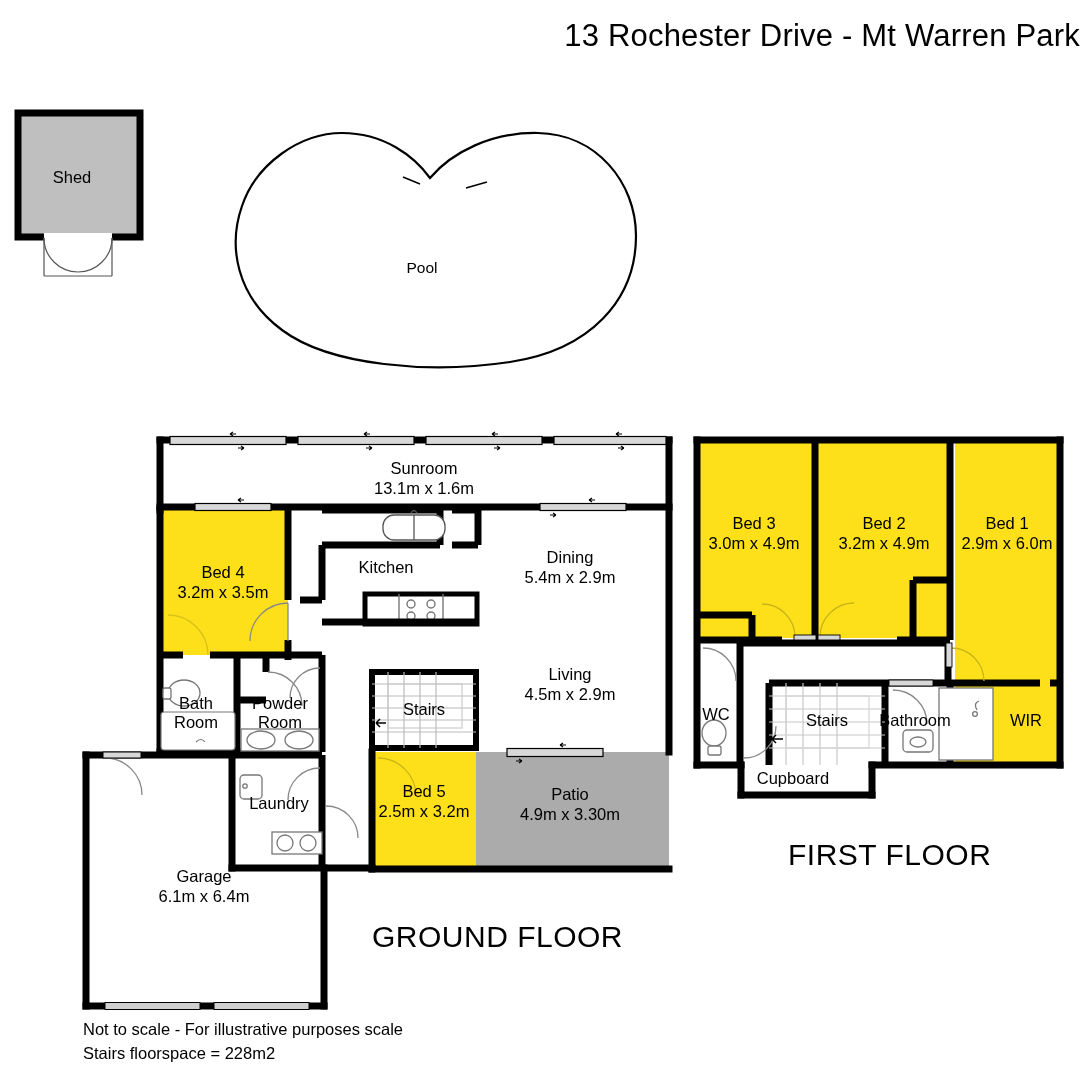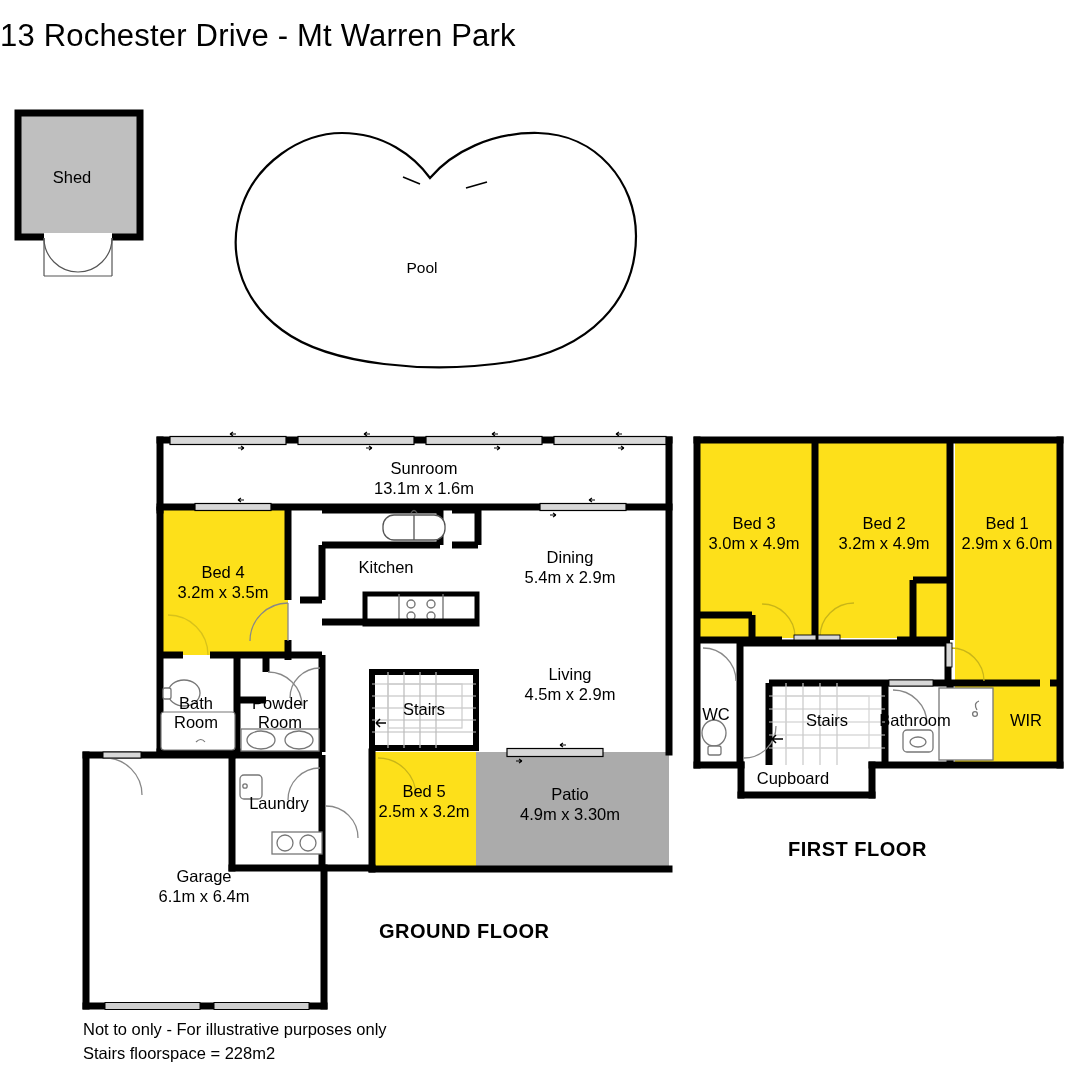--- a/index.html
+++ b/index.html
@@ -3,26 +3,26 @@
 <meta charset="utf-8">
 <style>
   html,body{margin:0;padding:0;background:#ffffff;}
   body{
     width:1080px;height:1080px;position:relative;overflow:hidden;
     font-family:"Liberation Sans","DejaVu Sans",sans-serif;color:#000;
   }
   #stage{position:absolute;inset:0;width:1080px;height:1080px;}
 
   .title{
-    position:absolute;left:0;top:18px;width:1080px;text-align:left;
+    position:absolute;left:0;top:18px;width:1080px;text-align:right;
     font-size:31px;font-weight:400;letter-spacing:.2px;
   }
 
-  .floor-label{position:absolute;font-size:20px;letter-spacing:.5px;font-weight:700;}
-  #ground-floor-label{left:372px;top:920px;margin-left:7px;}
+  .floor-label{position:absolute;font-size:30px;letter-spacing:.5px;font-weight:400;}
+  #ground-floor-label{left:372px;top:920px;}
   #first-floor-label{left:788px;top:838px;}
 
   .footer{position:absolute;left:83px;top:1018px;font-size:16.5px;line-height:1.45;}
 
   svg.plan{position:absolute;left:0;top:0;width:1080px;height:1080px;overflow:visible;}
 
   .rm-label{font-size:16.5px;text-anchor:middle;font-family:"Liberation Sans",sans-serif;}
   .pool-label{font-size:15.5px;text-anchor:middle;}
 </style>
 </head>
@@ -394,16 +394,16 @@
 
       <text class="rm-label" x="1026" y="726">WIR</text>
       <text class="rm-label" x="793" y="784">Cupboard</text>
     </g>
   </svg>
 
   <div class="floor-label" id="ground-floor-label">GROUND FLOOR</div>
   <div class="floor-label" id="first-floor-label">FIRST FLOOR</div>
 
   <div class="footer">
-    <div>Not to only - For illustrative purposes only</div>
+    <div>Not to scale - For illustrative purposes scale</div>
     <div>Stairs floorspace = 228m2</div>
   </div>
 </div>
 
 </body></html>

